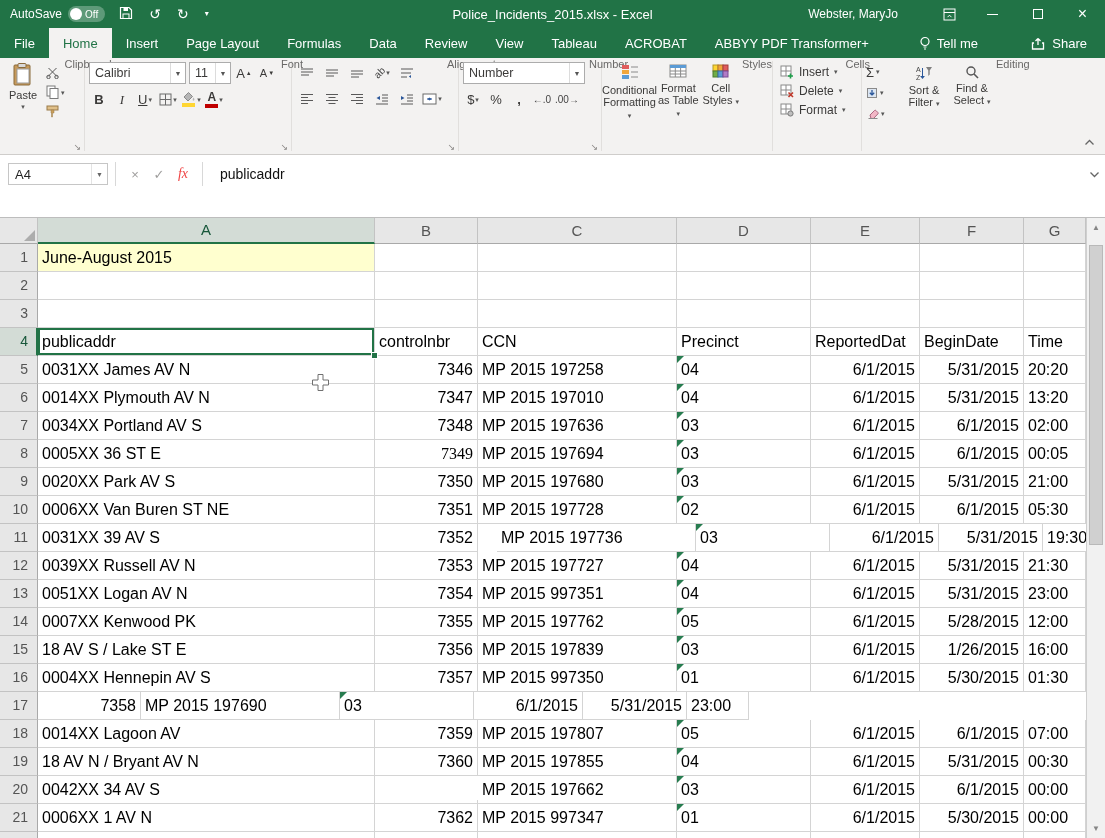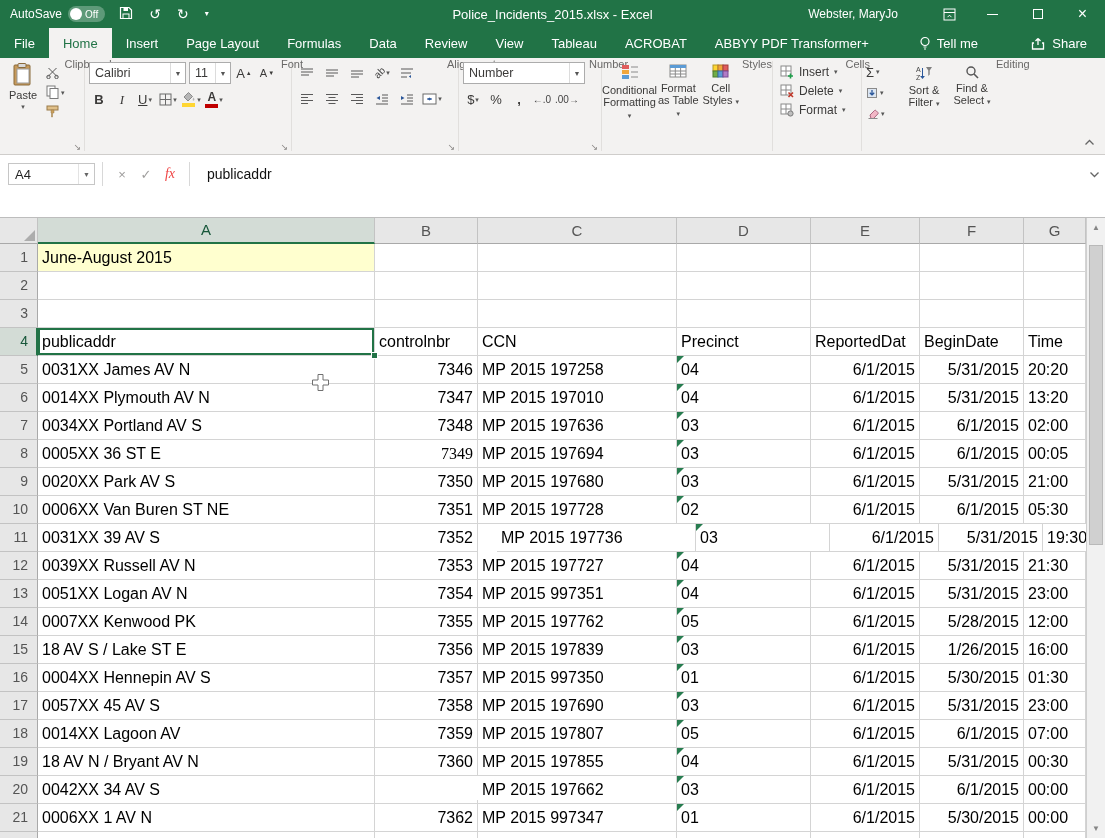--- a/index.html
+++ b/index.html
@@ -72,21 +72,21 @@
   .crow { display:flex; align-items:center; gap:5px; font-size:12px; }
 
   .g-edit { width:134px; } .g-edit .gbody { padding:4px 0 0 4px; }
   .ecol { display:flex; flex-direction:column; gap:5px; width:34px; padding-top:2px; }
   .erow { display:flex; align-items:center; gap:2px; font-size:13px; height:16px; }
   .collapse-btn { position:absolute; right:10px; bottom:4px; }
 
   
   .fwrap { height:63px; background:#fff; border-bottom:1px solid #bdbdbd; }
   .fbar { display:flex; align-items:center; height:32px; padding:6px 0 0 8px; }
-  .namebox { width:87px; height:22px; background:#fff; border:1px solid #c6c6c6; display:flex; align-items:center; }
+  .namebox { width:100px; height:22px; background:#fff; border:1px solid #c6c6c6; display:flex; align-items:center; }
   .nb-val { flex:1; padding-left:6px; font-size:13px; color:#222; }
   .nb-dd { width:16px; height:100%; display:flex; align-items:center; justify-content:center; font-size:7px; color:#666; border-left:1px solid #e3e3e3; }
   .fb-sep { width:1px; height:24px; background:#d8d8d8; margin:0 7px; }
   .fb-btn { width:24px; text-align:center; font-size:13px; color:#9e9d9c; }
   .fb-fx { color:#ef4444; font-family:"Liberation Serif",serif; font-style:italic; font-size:14px; }
   .fb-input { flex:1; font-size:14px; color:#111; padding-left:10px; }
   .fb-exp { width:22px; display:flex; justify-content:center; }
 
   
   .sheetwrap { position:relative; display:flex; height:620px; }
@@ -695,21 +695,20 @@
           <div class="gc cell" style="width: 337px;">0004XX Hennepin AV S</div>
           <div class="gc cell right" style="width: 103px;">7357</div>
           <div class="gc cell" style="width: 199px;">MP 2015 997350</div>
           <div class="gc cell flagged" style="width: 134px;">01<div class="err-tri"></div></div>
           <div class="gc cell right" style="width: 109px;">6/1/2015</div>
           <div class="gc cell right" style="width: 104px;">5/30/2015</div>
           <div class="gc cell right timecol" style="width: 62px;">01:30</div>
         </div>
         <div class="grow">
           <div class="gc rowhdr">17</div>
-          <div class="gc cell" style="width: 337px;">0057XX 45 AV S</div>
           <div class="gc cell right" style="width: 103px;">7358</div>
           <div class="gc cell" style="width: 199px;">MP 2015 197690</div>
           <div class="gc cell flagged" style="width: 134px;">03<div class="err-tri"></div></div>
           <div class="gc cell right" style="width: 109px;">6/1/2015</div>
           <div class="gc cell right" style="width: 104px;">5/31/2015</div>
           <div class="gc cell right timecol" style="width: 62px;">23:00</div>
         </div>
         <div class="grow">
           <div class="gc rowhdr">18</div>
           <div class="gc cell" style="width: 337px;">0014XX Lagoon AV</div>

